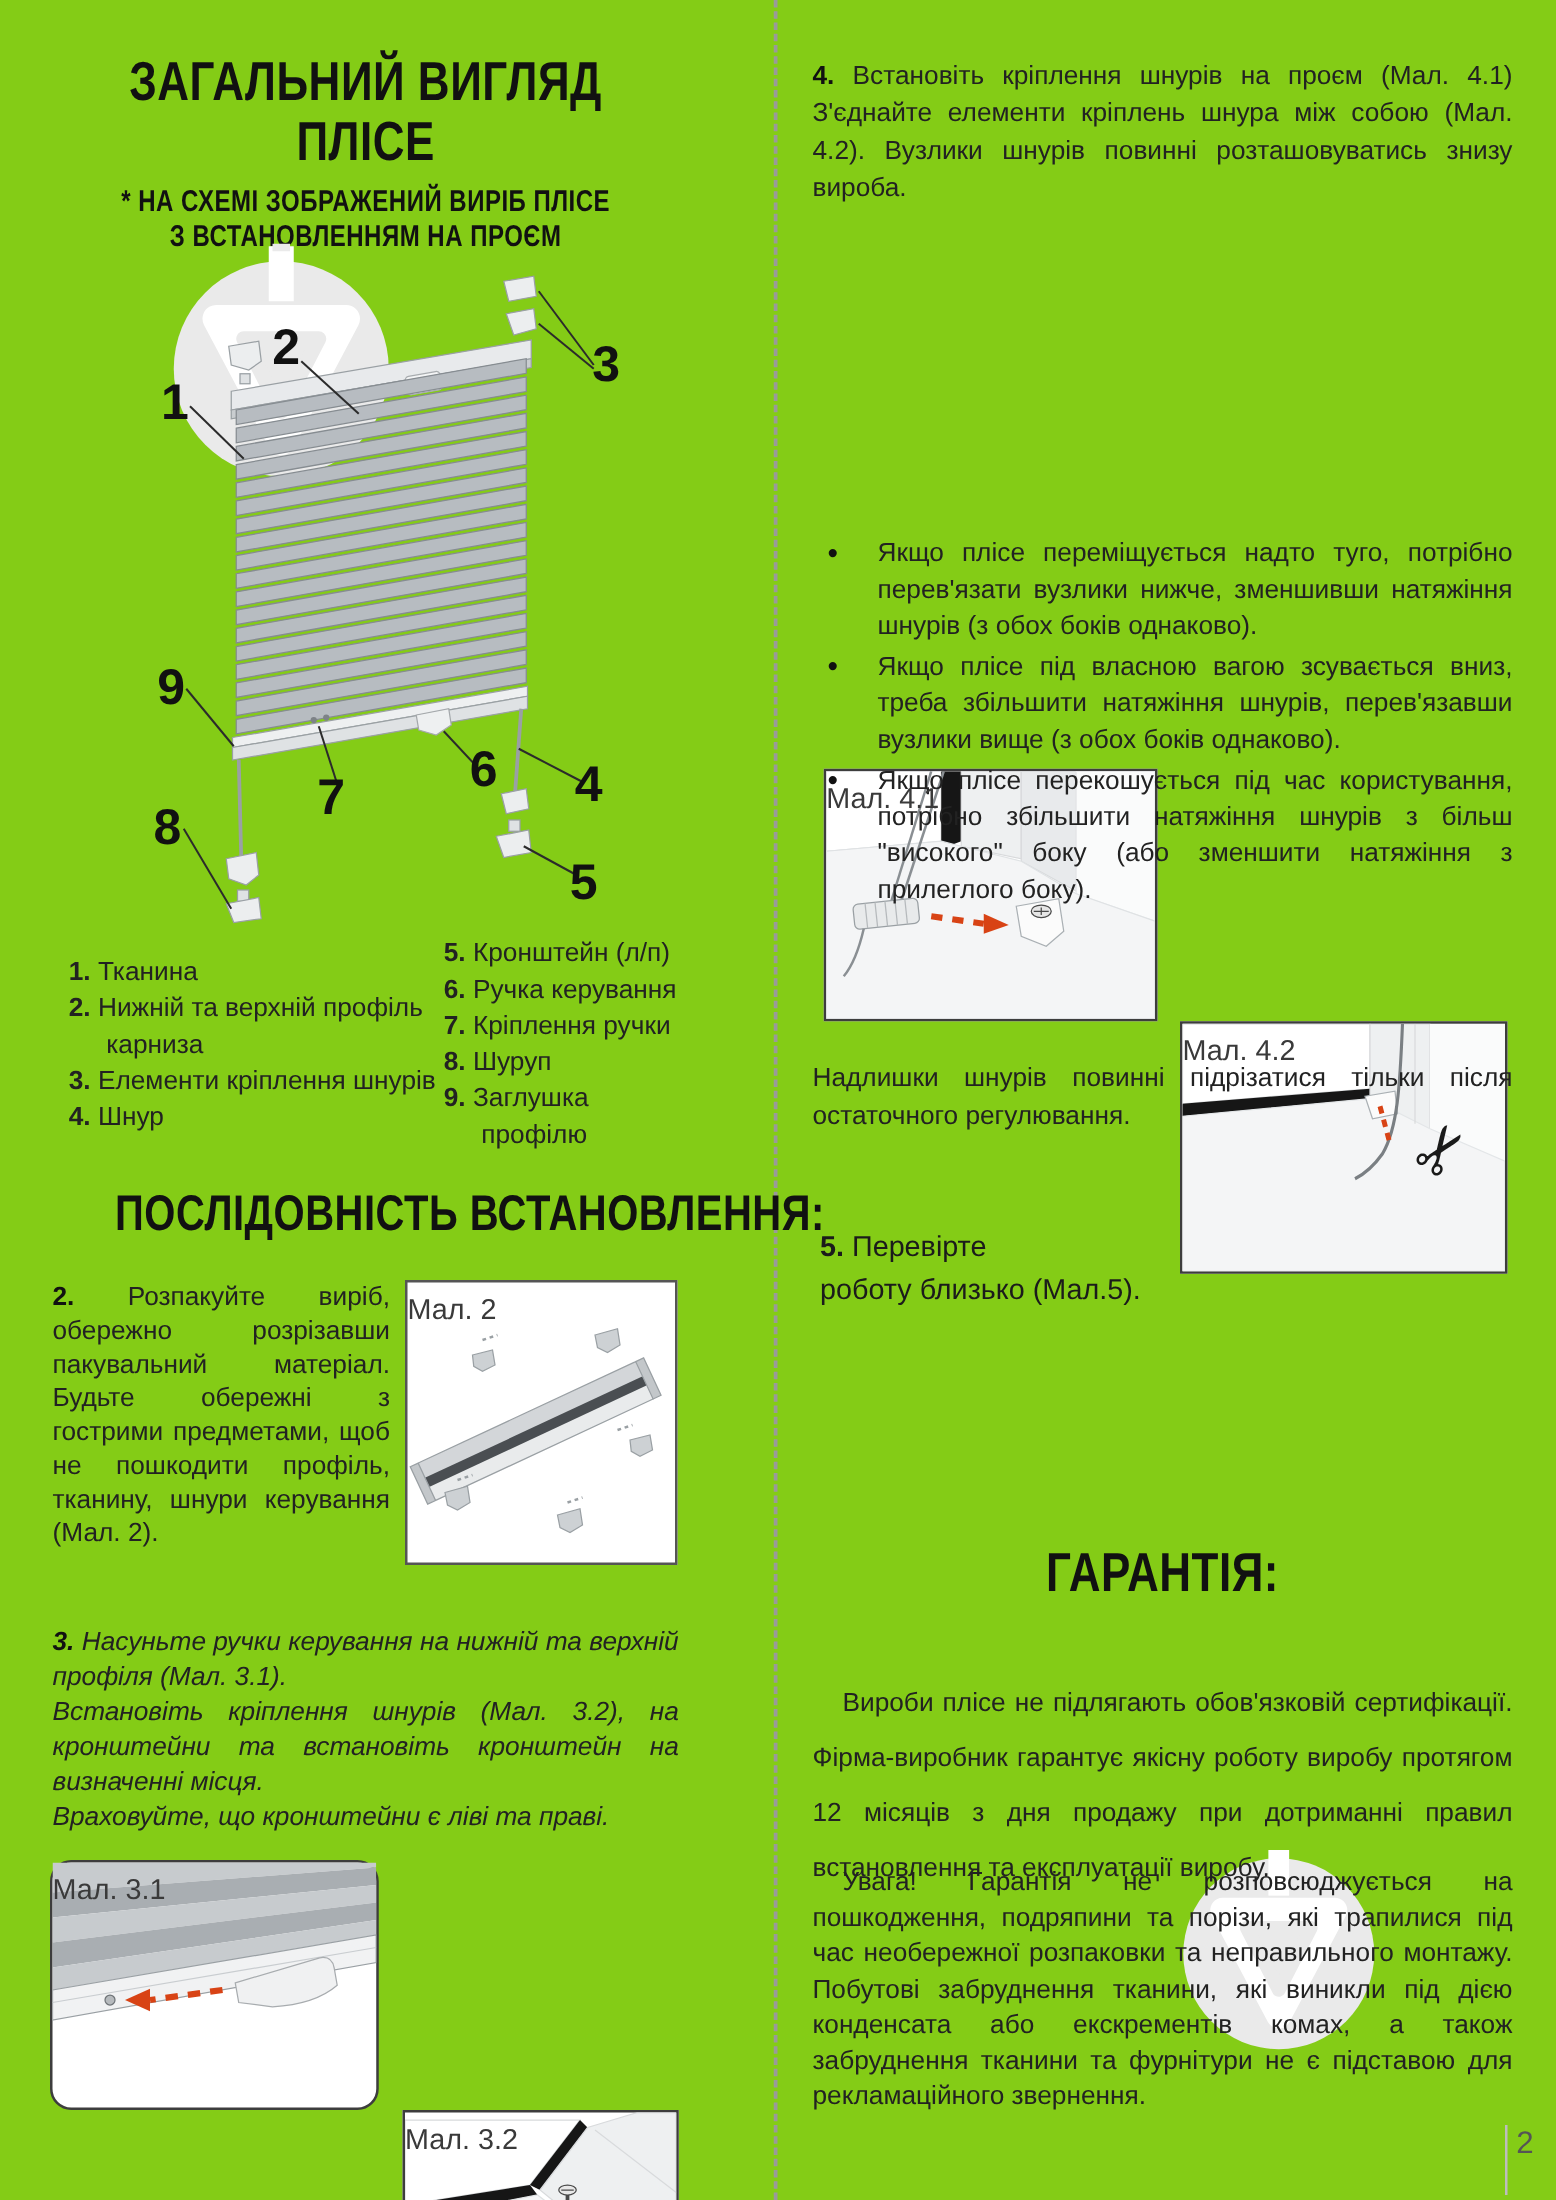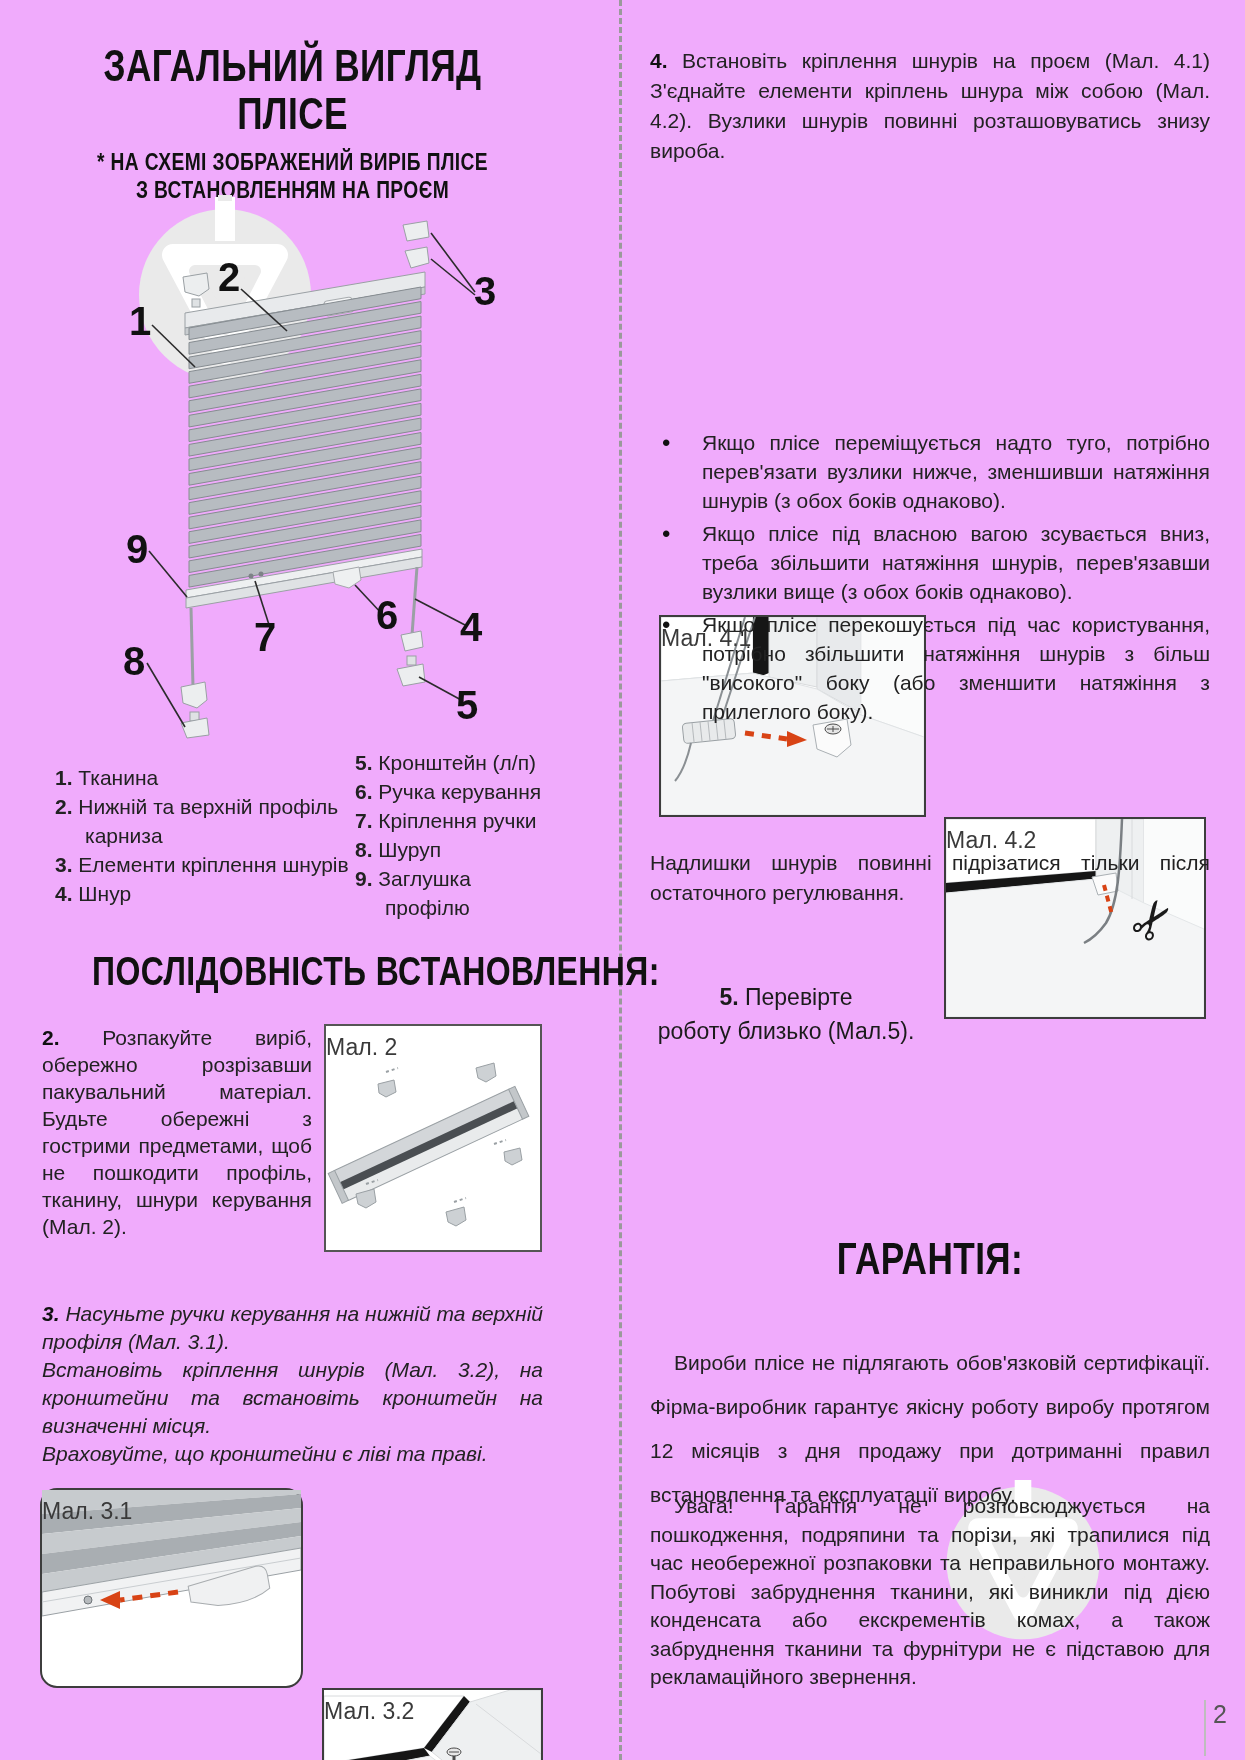--- a/index.html
+++ b/index.html
@@ -1,17 +1,17 @@
 <!DOCTYPE html>
 <html><head>
 <meta charset="utf-8">
 <style>
   html,body{margin:0;padding:0;background:#888;}
   .page{
-    position:relative;width:1245px;height:1760px;background:#f0abfc;
+    position:relative;width:1245px;height:1760px;background:#84cc16;
     font-family:"Liberation Sans", sans-serif;color:#1b1b1b;overflow:hidden;margin:0 auto;
   }
   .abs{position:absolute;}
   .divider{left:619px;top:0;height:1760px;width:0;border-left:3px dashed #9a9a9a;}
   .cond{font-weight:800;transform:scaleX(0.8);transform-origin:50% 50%;letter-spacing:0.5px;color:#111;}
   .center{text-align:center;}
   .title{left:42px;top:42px;width:501px;font-size:44px;line-height:48px;}
   .subtitle{left:42px;top:148px;width:501px;font-size:24px;line-height:28px;}
   .seq-heading{left:42px;top:948px;width:501px;font-size:40px;line-height:46px;white-space:nowrap;}
   .war-heading{left:650px;top:1234px;width:560px;font-size:44px;line-height:50px;}
@@ -32,21 +32,21 @@
   .fig31{left:40px;top:1488px;width:263px;height:200px;border-radius:17px;}
   .fig32{left:322px;top:1488px;width:221px;height:200px;}
   .step4{left:650px;top:46px;width:560px;line-height:30px;}
   .fig41{left:659px;top:215px;width:267px;height:202px;}
   .fig42{left:944px;top:215px;width:262px;height:202px;}
   .bullets{left:650px;top:428px;width:560px;}
   .bullet{position:relative;padding-left:52px;margin-bottom:4px;line-height:29px;}
   .bullet:before{content:"•";position:absolute;left:12px;top:0;font-size:24px;color:#111;}
   .notes{left:650px;top:848px;width:560px;line-height:30px;}
   .notes p{margin:0 0 2px 0;}
-  .step5{left:656px;top:980px;width:260px;font-size:23px;line-height:34px;text-align:center;}
+  .step5{left:656px;top:980px;width:260px;font-size:23px;line-height:34px;text-align:left;}
   .war-p1{left:650px;top:1341px;width:560px;line-height:44px;text-indent:24px;}
   .war-p2{left:650px;top:1492px;width:560px;line-height:28.5px;text-indent:24px;}
   .pagenum-line{left:1204px;top:1700px;height:56px;width:0;border-left:2px solid #bdbdbd;}
   .pagenum{left:1213px;top:1700px;font-size:25px;color:#555;}
   svg text.callout{font-family:"Liberation Sans",sans-serif;font-weight:bold;font-size:40px;fill:#111;}
   .z2{z-index:2;}
 </style>
 </head>
 <body>
 

